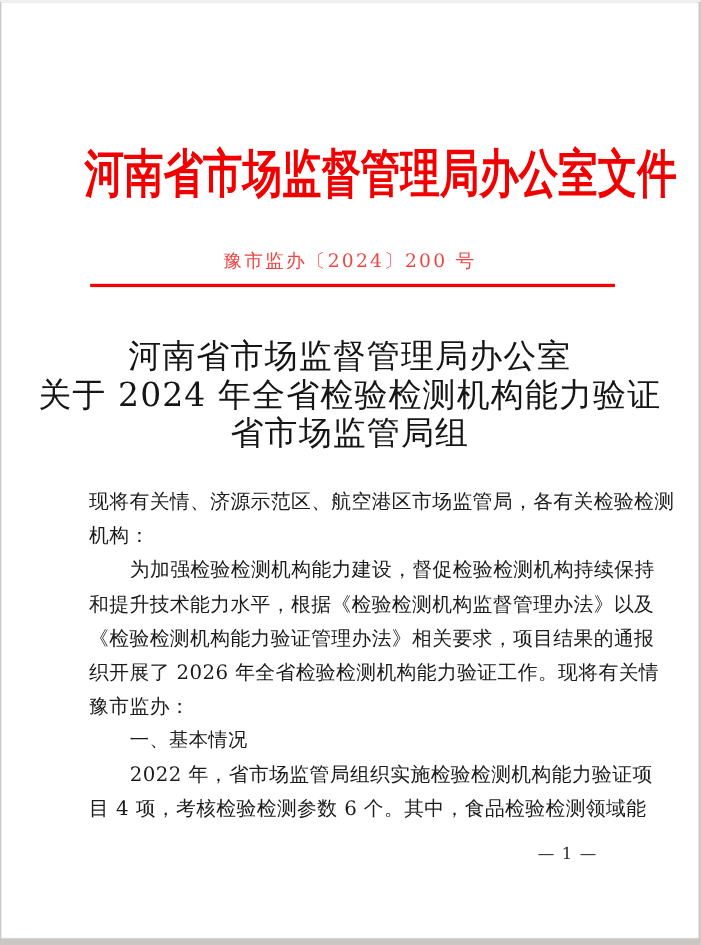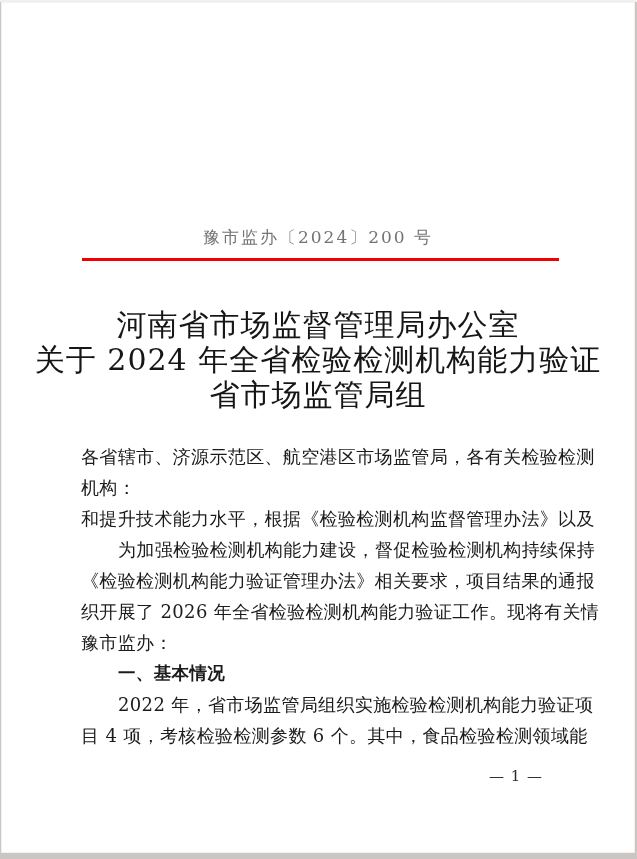--- a/index.html
+++ b/index.html
@@ -47,21 +47,21 @@
   }
   
   .doc-number {
     position: absolute;
     top: 224px;
     left: 0;
     right: 0;
     text-align: center;
     font-size: 17px;
     letter-spacing: 2px;
-    color: #737373;
+    color: #ef4444;
     white-space: nowrap;
   }
   
   .red-rule {
     position: absolute;
     top: 256px;
     left: 81px;
     width: 477px;
     height: 3px;
     background: #f20000;
@@ -90,21 +90,21 @@
     color: #1b1b1b;
     letter-spacing: 0.35px;
   }
   .body-text .line {
     white-space: nowrap;
   }
   .body-text .indent {
     padding-left: 37px;
   }
   .body-text .heading {
-    font-weight: bold;
+    font-weight: normal;
     font-family: "DejaVu Sans", "Liberation Sans", sans-serif;
     font-size: 17.5px;
   }
   
   .page-number {
     position: absolute;
     top: 765px;
     left: 455px;
     width: 120px;
     text-align: center;
@@ -113,36 +113,39 @@
     color: #2a2a33;
     white-space: nowrap;
   }
 </style>
 </head>
 <body>
 
 <div class="stage">
   <div class="page">
 
+    <div class="red-header">
+      <span class="squeeze">河南省市场监督管理局办公室文件</span>
+    </div>
 
     <div class="doc-number">豫市监办〔2024〕200 号</div>
 
     <div class="red-rule"></div>
 
     <div class="doc-title">
       <div>河南省市场监督管理局办公室</div>
       <div>关于 2024 年全省检验检测机构能力验证</div>
       <div>省市场监管局组</div>
     </div>
 
     <div class="body-text">
-      <div class="line">各省辖市、济源示范区、航空港区市场监管局，各有关检验检测</div>
+      <div class="line">现将有关情、济源示范区、航空港区市场监管局，各有关检验检测</div>
       <div class="line">机构：</div>
+      <div class="line indent">为加强检验检测机构能力建设，督促检验检测机构持续保持</div>
       <div class="line">和提升技术能力水平，根据《检验检测机构监督管理办法》以及</div>
-      <div class="line indent">为加强检验检测机构能力建设，督促检验检测机构持续保持</div>
       <div class="line">《检验检测机构能力验证管理办法》相关要求，项目结果的通报</div>
       <div class="line">织开展了 2026 年全省检验检测机构能力验证工作。现将有关情</div>
       <div class="line">豫市监办：</div>
       <div class="line indent heading">一、基本情况</div>
       <div class="line indent">2022 年，省市场监管局组织实施检验检测机构能力验证项</div>
       <div class="line">目 4 项，考核检验检测参数 6 个。其中，食品检验检测领域能</div>
     </div>
 
     <div class="page-number">— 1 —</div>
 

